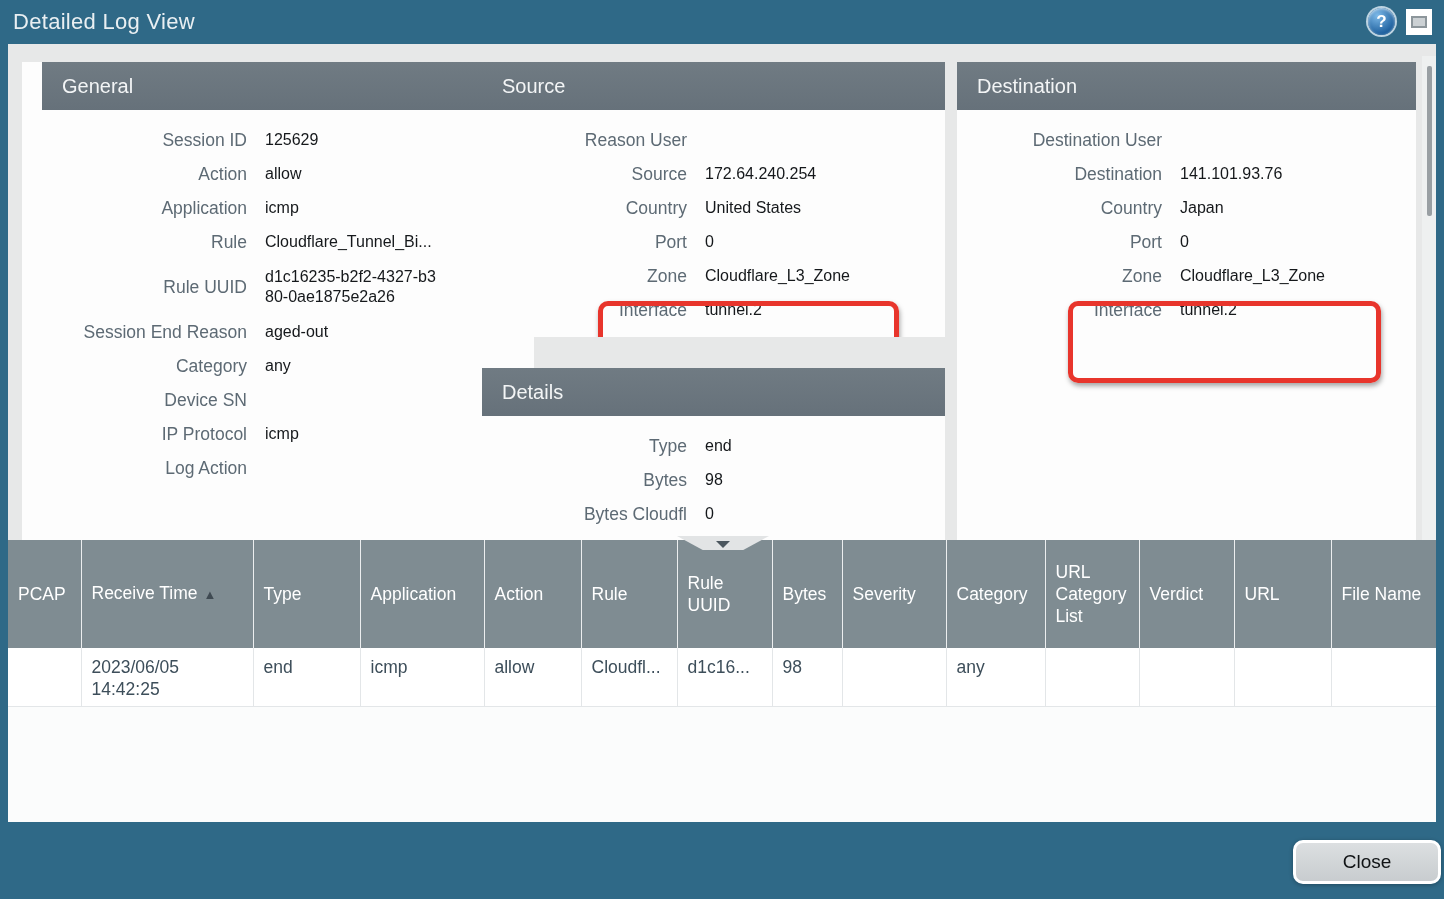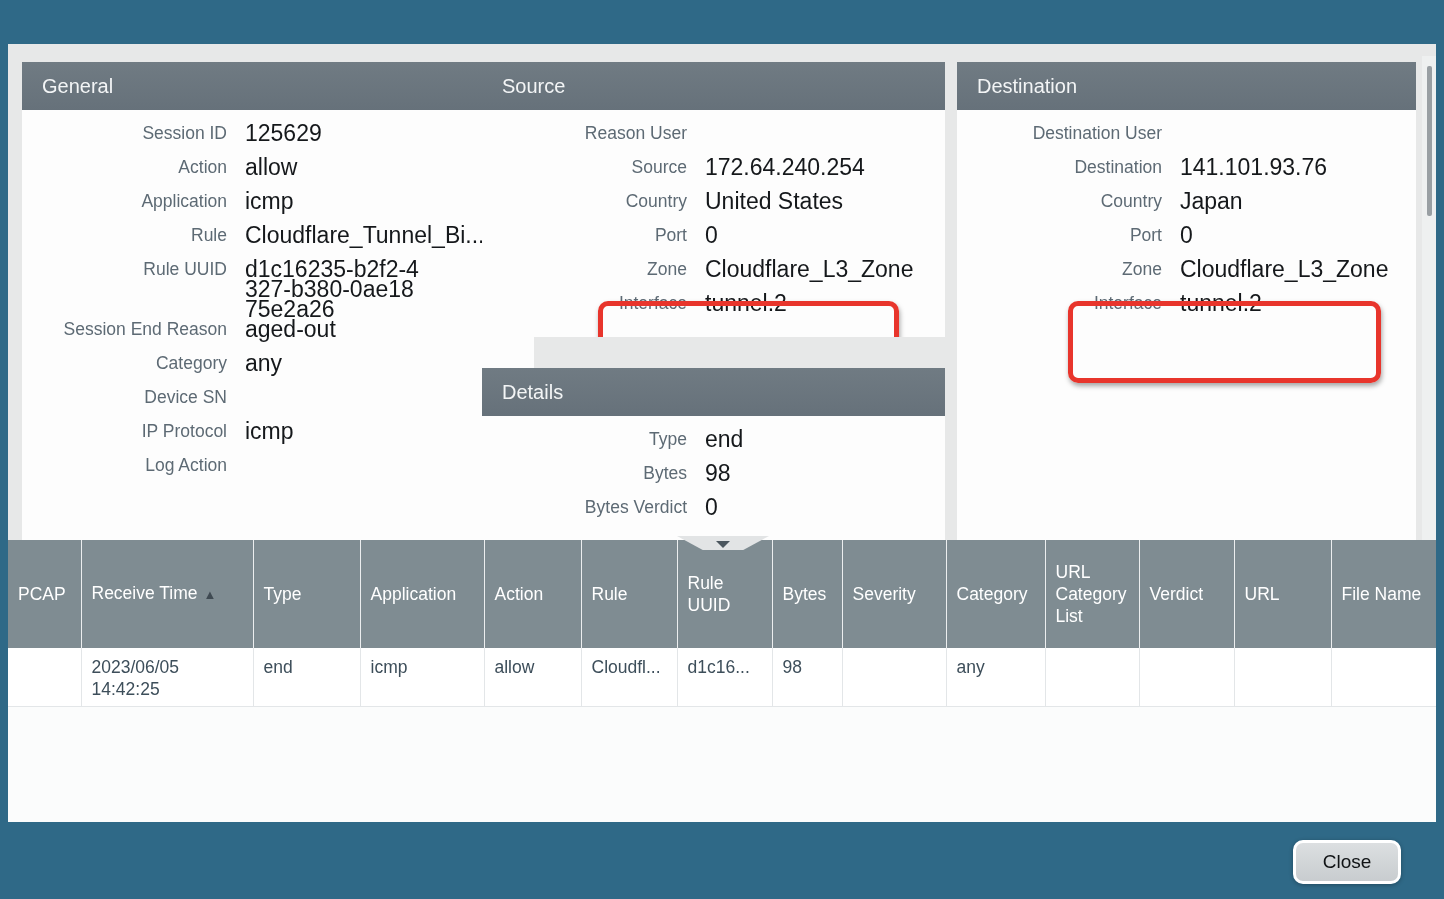--- a/index.html
+++ b/index.html
@@ -17,29 +17,29 @@
   .win-icon { width:26px; height:26px; background:#fff; display:flex; align-items:center; justify-content:center; cursor:pointer; }
   .win-icon-inner { width:16px; height:12px; border:2px solid #8d969b; background:#ccd1d4; }
 
   
   .upper { position:absolute; top:44px; left:8px; width:1428px; height:496px; background:#e7e8e8; overflow:hidden; }
 
   .panel { position:absolute; background:#fdfdfd; overflow:hidden; }
   .panel-header { height:48px; background:linear-gradient(#707b83, #66717a); color:#f3f5f6; font-size:20px; line-height:48px; padding-left:20px; }
   .panel-body { position:relative; padding-top:13px; height:calc(100% - 48px); overflow:hidden; }
 
-  .p-general     { left:14px;  top:18px;  width:512px; height:478px; }
+  .p-general     { left:14px;  top:18px;  width:512px; height:478px;padding-left:20px; }
   .p-source      { left:474px; top:18px;  width:463px; height:275px; }
   .p-details     { left:474px; top:324px; width:463px; height:172px; }
   .p-destination { left:949px; top:18px;  width:459px; height:478px; }
 
-  .frow { display:flex; align-items:flex-start; min-height:34px; padding-right:10px; }
+  .frow { display:flex; align-items:center; min-height:34px; padding-right:10px; }
   .frow-tall { min-height:56px; }
   .flabel { flex:none; width:205px; text-align:right; margin-right:18px; color:#5d6a74; font-size:17.5px; line-height:20px; }
-  .fvalue { color:#15181b; font-size:23px; line-height:20px; }
+  .fvalue { color:#15181b; font-size:16px; line-height:20px; }
   .fvalue-uuid { width:178px; word-break:break-all; }
 
   .hl-box { position:absolute; border:5px solid #e8352c; border-radius:10px;
     box-shadow:1px 3px 5px rgba(0,0,0,.35); pointer-events:none; }
   .hl-source { left:116px; top:191px; width:301px; height:82px; }
   .hl-dest   { left:111px; top:191px; width:313px; height:82px; }
 
   
   .scroll-track { position:absolute; right:0; top:12px; width:14px; height:484px; background:#eef0f0; }
   .scroll-thumb { position:absolute; left:5px; top:10px; width:5px; height:150px; background:#999fa3; border-radius:2px; cursor:pointer; }
@@ -55,30 +55,41 @@
   table { border-collapse:collapse; table-layout:fixed; width:1428px; }
   thead th { height:108px; background:#7f8c92; color:#fff; font-weight:400; font-size:17.5px; text-align:left;
     vertical-align:middle; padding:6px 10px; border-right:1px solid rgba(255,255,255,.85); line-height:22px; cursor:pointer; }
   thead th:last-child { border-right:none; }
   tbody td { height:58px; vertical-align:top; padding:8px 10px 0; font-size:17.5px; color:#3d4e5a; line-height:22px;
     border-right:1px solid #e3e6e8; border-bottom:1px solid #e3e6e8; background:#fff; overflow:hidden; }
   tbody td:last-child { border-right:none; }
   .sort-icon { font-size:13px; color:#3f4a52; margin-left:6px; }
 
   
-  .close-btn { position:absolute; left:1293px; top:840px; width:108px; height:44px;
+  .close-btn { position:absolute; left:1293px; top:840px; width:148px; height:44px;
     background:linear-gradient(#dcdfe1, #c8ccCF); border:3px solid #fff; border-radius:10px;
     font-family:"Liberation Sans", sans-serif; font-size:19px; color:#101315; cursor:pointer;
     box-shadow:0 1px 4px rgba(0,0,0,.3); }
 </style>
 </head>
 <body>
 
 <div class="dialog">
 
+  <div class="titlebar">
+    <div class="title">Detailed Log View</div>
+    <div class="tb-icons">
+      <div class="help-icon">
+          <span>?</span>
+        </div>
+      <div class="win-icon">
+          <div class="win-icon-inner"></div>
+        </div>
+    </div>
+  </div>
 
   <div class="upper">
 
     <div class="panel p-general">
       <div class="panel-header">General</div>
       <div class="panel-body">
         <div class="frow">
             <span class="flabel">Session ID</span>
             <span class="fvalue">125629</span>
           </div>
@@ -157,21 +168,21 @@
       <div class="panel-body">
         <div class="frow">
             <span class="flabel">Type</span>
             <span class="fvalue">end</span>
           </div>
         <div class="frow">
             <span class="flabel">Bytes</span>
             <span class="fvalue">98</span>
           </div>
         <div class="frow">
-            <span class="flabel">Bytes Verdict</span>
+            <span class="flabel">Bytes Cloudfl</span>
             <span class="fvalue">0</span>
           </div>
       </div>
     </div>
 
     <div class="panel p-destination">
       <div class="panel-header">Destination</div>
       <div class="panel-body">
         <div class="frow">
             <span class="flabel">Destination User</span>

